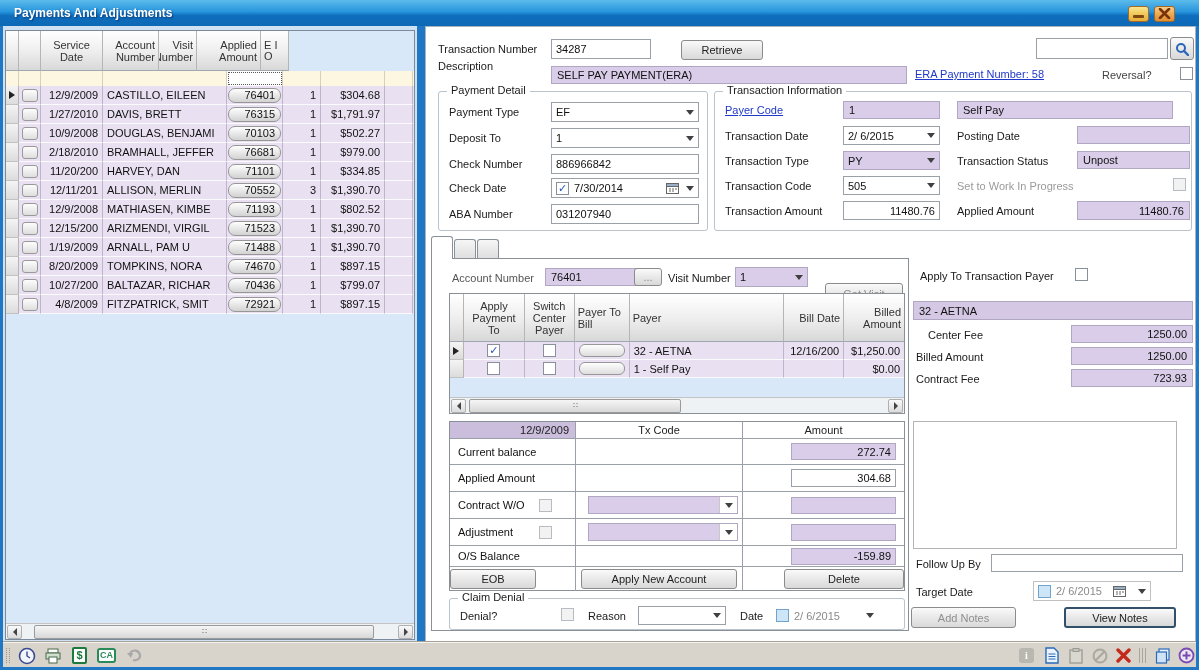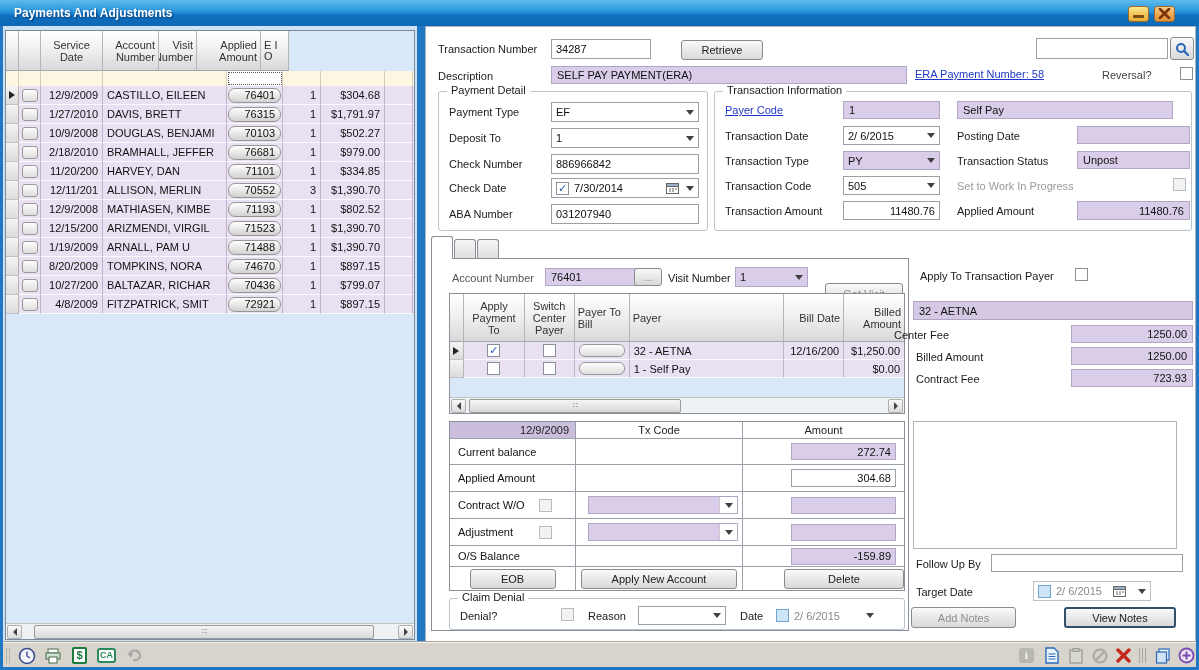--- a/index.html
+++ b/index.html
@@ -335,21 +335,21 @@
       <div class="tinput" style="left:125px;top:12px;width:100px;height:20px">34287</div>
       <div class="btn" style="left:255px;top:13px;width:82px;height:20px">Retrieve</div>
       <div class="tinput" style="left:610px;top:11px;width:132px;height:21px"></div>
       <div class="btn" style="left:744px;top:10px;width:24px;height:23px">
         <svg width="14" height="14" viewBox="0 0 14 14">
             <circle cx="6" cy="6" r="4" fill="none" stroke="#2a66b8" stroke-width="2"></circle>
             <path d="M9 9 L13 13" stroke="#2a66b8" stroke-width="2.4" stroke-linecap="round"></path>
           </svg>
       </div>
 
-      <div class="lbl" style="left:12px;top:43px">Description</div>
+      <div class="lbl" style="left:12px;top:33px">Description</div>
       <div class="pfield" style="left:125px;top:39px;width:356px;height:18px">SELF PAY PAYMENT(ERA)</div>
       <a class="link lbl" style="left:489px;top:41px">ERA Payment Number: 58</a>
       <div class="lbl" style="left:676px;top:42px;color:#444">Reversal?</div>
       <div class="cb" style="left:754px;top:40px"></div>
 
       <div class="group" style="left:12px;top:64px;width:270px;height:140px">
         <span class="legend">Payment Detail</span>
         <div class="lbl" style="left:10px;top:14px">Payment Type</div>
         <div class="combo" style="left:112px;top:10px;width:148px;height:20px">
             <span>EF</span>
@@ -536,21 +536,21 @@
           <div class="ac last" style="height:27px;justify-content:flex-end;padding-right:8px">
               <div class="afield" style="width:105px"></div>
             </div>
 
           <div class="ac" style="height:21px;padding-left:8px">O/S Balance</div>
           <div class="ac" style="height:21px"></div>
           <div class="ac last" style="height:21px;justify-content:flex-end;padding-right:8px">
               <div class="afield" style="width:105px">-159.89</div>
             </div>
 
-          <div class="ac" style="height:24px;border-bottom:none;justify-content:center">
+          <div class="ac" style="height:24px;border-bottom:none;justify-content:flex-start">
               <div class="btn" style="position:static;width:86px;height:20px">EOB</div>
             </div>
           <div class="ac" style="height:24px;border-bottom:none;justify-content:center">
               <div class="btn" style="position:static;width:156px;height:20px">Apply New Account</div>
             </div>
           <div class="ac last" style="height:24px;border-bottom:none;justify-content:flex-end">
               <div class="btn" style="position:static;width:120px;height:20px">Delete</div>
             </div>
         </div>
 
@@ -567,21 +567,21 @@
             <span class="cb lblue" style="position:static"></span>
             <span style="color:#8a8a8a">2/ 6/2015</span>
             <span class="arr"></span>
           </div>
         </div>
       </div>
 
       <div class="lbl" style="left:494px;top:243px">Apply To Transaction Payer</div>
       <div class="cb" style="left:649px;top:241px"></div>
       <div class="pfield" style="left:487px;top:274px;width:280px;height:19px;background:#d4c8e4">32 - AETNA</div>
-      <div class="lbl" style="left:468px;top:302px">Center Fee</div>
+      <div class="lbl" style="left:502px;top:302px">Center Fee</div>
       <div class="pfield r" style="left:645px;top:298px;width:122px;height:18px">1250.00</div>
       <div class="lbl" style="left:490px;top:324px">Billed Amount</div>
       <div class="pfield r" style="left:645px;top:320px;width:122px;height:18px">1250.00</div>
       <div class="lbl" style="left:490px;top:346px">Contract Fee</div>
       <div class="pfield r" style="left:645px;top:342px;width:122px;height:18px">723.93</div>
 
       <div class="tinput" style="left:487px;top:394px;width:264px;height:128px;border-color:#b4b4b4"></div>
       <div class="lbl" style="left:490px;top:531px">Follow Up By</div>
       <div class="tinput" style="left:565px;top:527px;width:192px;height:18px"></div>
       <div class="lbl" style="left:490px;top:559px">Target Date</div>

